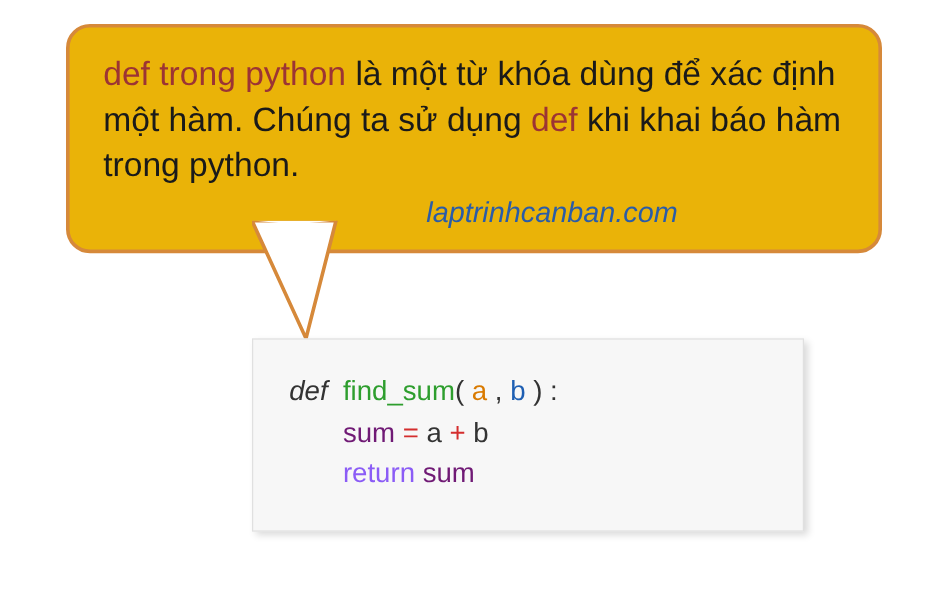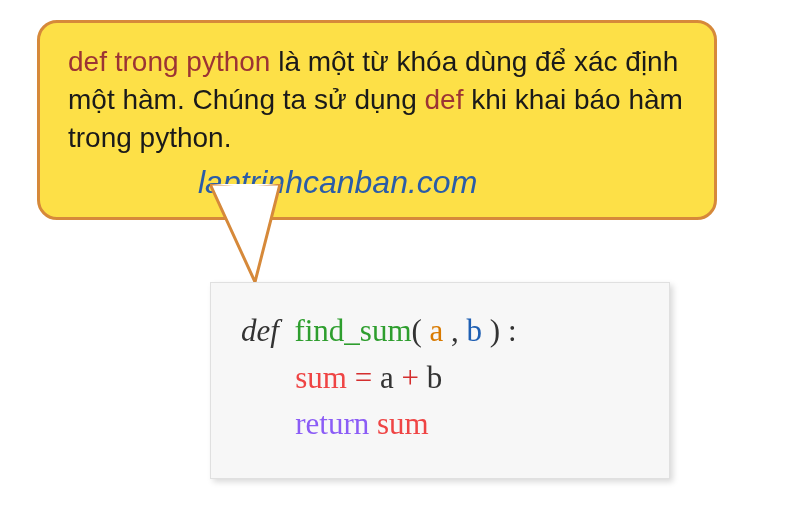--- a/index.html
+++ b/index.html
@@ -10,39 +10,40 @@
     body {
       width: 786px;
       height: 506px;
       background: #ffffff;
       font-family: Arial, sans-serif;
       position: relative;
     }
     .speech-bubble {
       position: absolute;
       top: 20px;
-      left: 37px;
+      left: 55px;
       width: 680px;
       border: 3px solid #d6893a;
       border-radius: 20px;
       padding: 20px 28px 16px 28px;
-      background: #fde047;
+      background: #eab308;
     }
     .speech-text {
       font-size: 28px;
       line-height: 1.35;
       color: #1a1a1a;
     }
     .highlight-keyword {
       color: #9c3434;
     }
     .attribution {
+      text-align: center;
       margin-top: 8px;
       font-style: italic;
-      font-size: 32px;
+      font-size: 24px;
       color: #2a5ca8;
       margin-left: 130px;
     }
     .bubble-tail {
       position: absolute;
       left: 210px;
       top: 187px;
       width: 0;
       height: 0;
     }
@@ -55,22 +56,22 @@
       position: absolute;
       top: 282px;
       left: 210px;
       width: 460px;
       padding: 25px 30px 30px 30px;
       background: #f7f7f7;
       border: 1px solid #e0e0e0;
       box-shadow: 3px 3px 6px rgba(0,0,0,0.15);
     }
     .code-line {
-      font-family: Liberation Serif, serif;
-      font-size: 31px;
+      font-family: Liberation Sans, sans-serif;
+      font-size: 23px;
       line-height: 1.5;
       white-space: pre;
     }
     .kw-def {
       font-style: italic;
       color: #333333;
     }
     .fn-name {
       color: #2e9e2e;
     }
@@ -80,21 +81,21 @@
     .param-a {
       color: #d97a00;
     }
     .param-b {
       color: #1e5fb3;
     }
     .op-red {
       color: #d42e2e;
     }
     .var-sum {
-      color: #ef4444;
+      color: #701a75;
     }
     .kw-return {
       color: #8b5cf6;
     }
     .colon {
       color: #333333;
     }
     .comma {
       color: #333333;
     }

